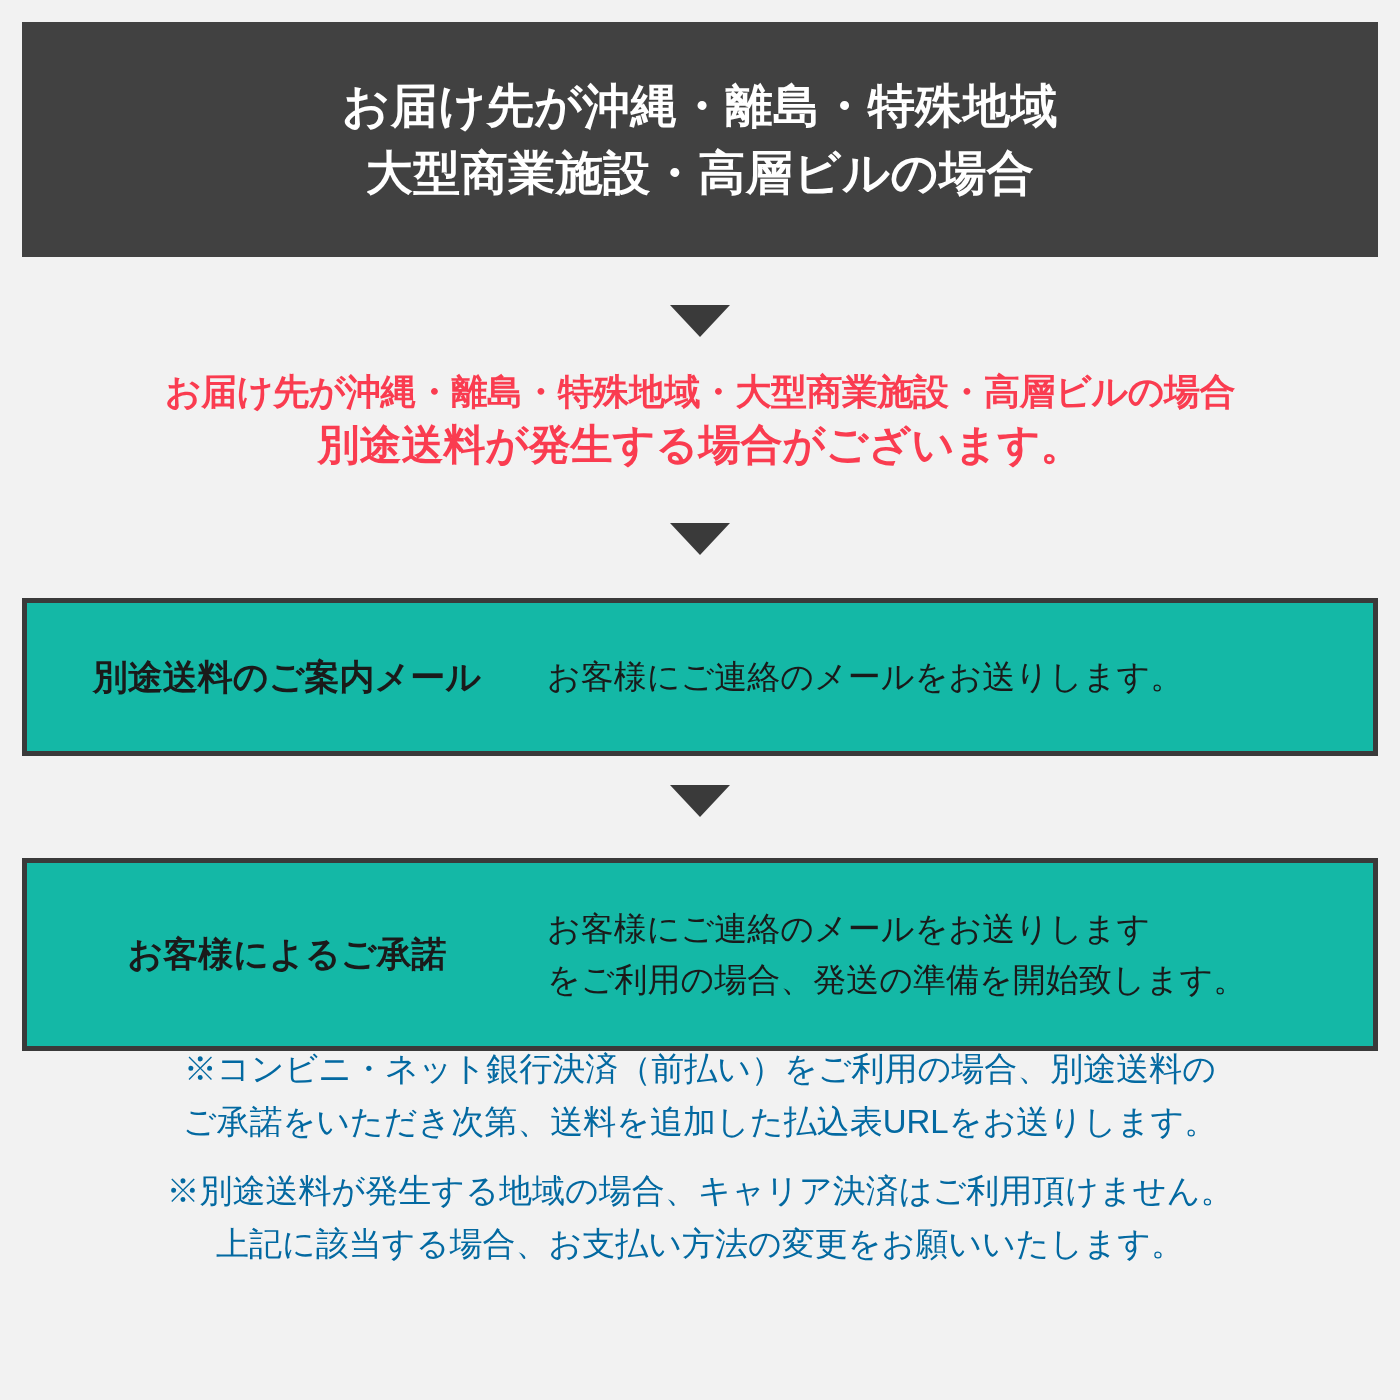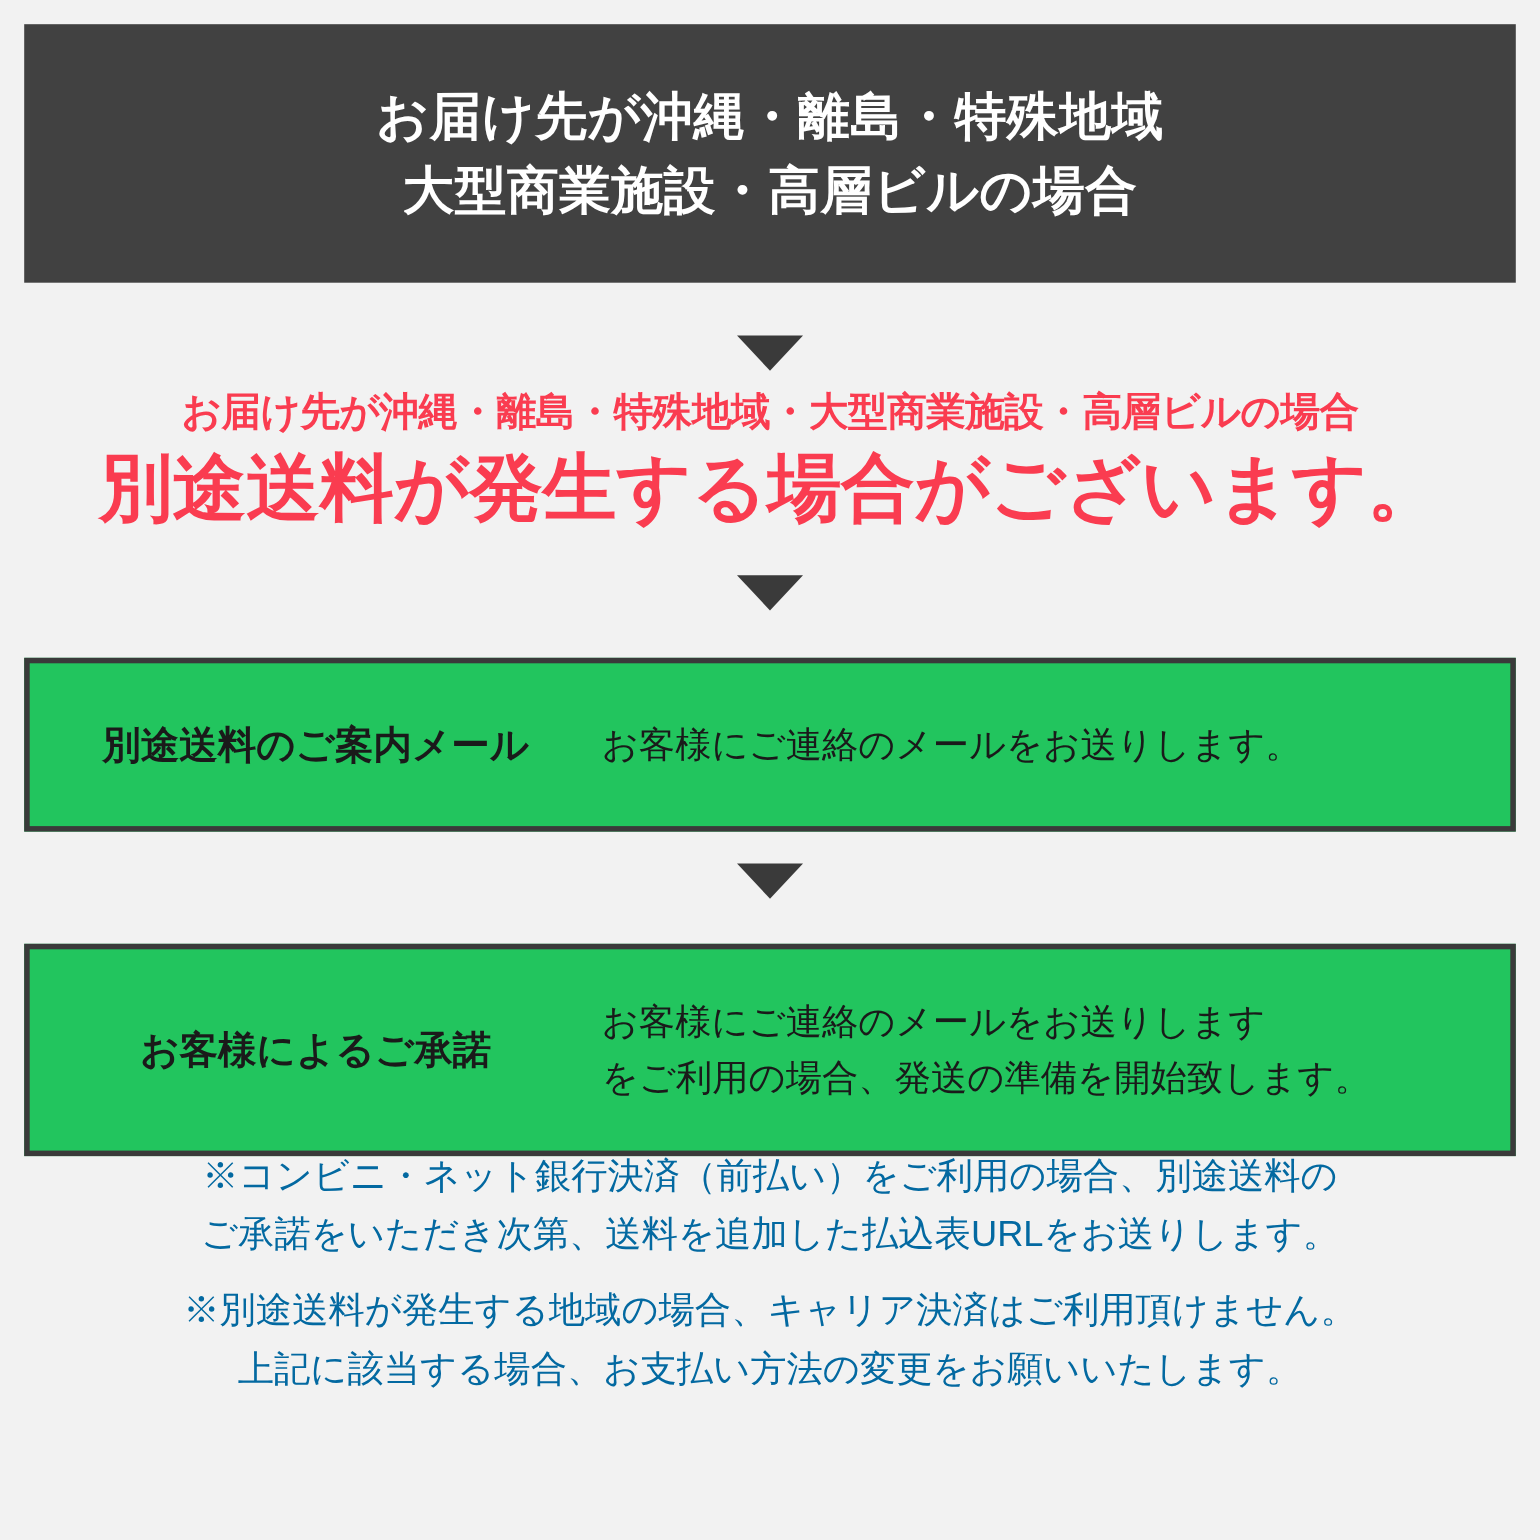--- a/index.html
+++ b/index.html
@@ -53,48 +53,48 @@
     border-top: 32px solid #3a3a3a;
   }
   .arrow-1 { left: 670px; top: 305px; }
   .arrow-2 { left: 670px; top: 523px; }
   .arrow-3 { left: 670px; top: 785px; }
 
   
   .red-block {
     position: absolute;
     left: 0;
-    top: 352px;
+    top: 370px;
     width: 1400px;
     text-align: center;
   }
   .red-small {
     color: #fa3c50;
     font-size: 36px;
     font-weight: bold;
     line-height: 1.2;
     letter-spacing: -0.5px;
     white-space: nowrap;
   }
   .red-big {
     color: #fa3c50;
-    font-size: 67px;
+    font-size: 42px;
     font-weight: bold;
     line-height: 1.35;
     letter-spacing: 0px;
     white-space: nowrap;
     margin-top: 4px;
   }
 
   
   .step-box {
     position: absolute;
     left: 22px;
     width: 1356px;
-    background: #22c55e;
+    background: #14b8a6;
     border: 5px solid #3a3a3a;
     box-sizing: border-box;
     display: flex;
     align-items: center;
   }
   .step-box.step-1 { top: 598px; height: 158px; }
   .step-box.step-2 { top: 858px; height: 193px; }
 
   .step-label {
     width: 520px;

